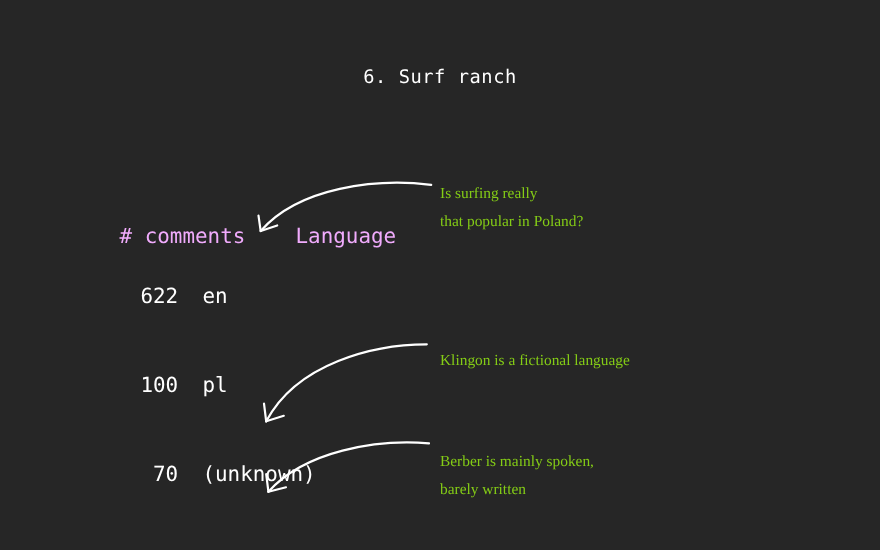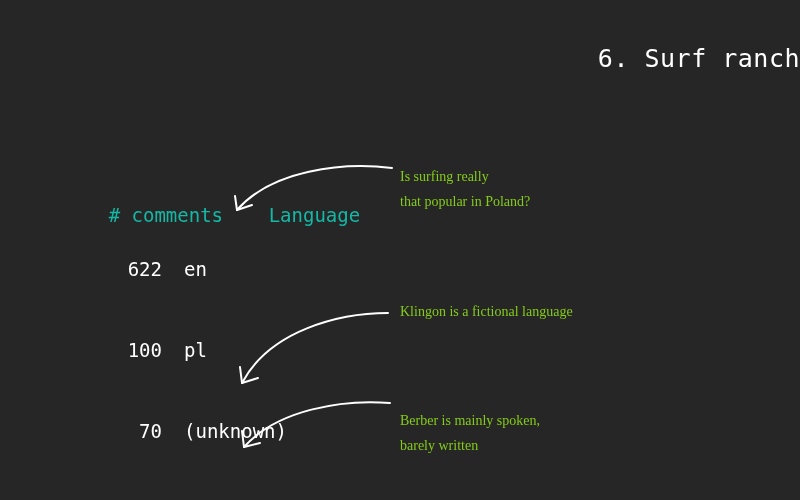--- a/index.html
+++ b/index.html
@@ -12,37 +12,37 @@
   }
   .slide {
     position: relative;
     width: 800px;
     height: 500px;
     font-family: "DejaVu Sans Mono", "Menlo", "Consolas", monospace;
     color: #ffffff;
   }
   .title {
     position: absolute;
-    top: 44px;
+    top: 60px;
     left: 0;
     width: 100%;
-    text-align: right;
-    font-size: 25px;
+    text-align: center;
+    font-size: 17px;
     letter-spacing: 0.5px;
   }
   .table {
     position: absolute;
     top: 121px;
     left: 40px;
     font-size: 19px;
     line-height: 27px;
     white-space: pre;
   }
   .hdr-counts, .hdr-lang {
-    color: #14b8a6;
+    color: #f0abfc;
   }
   .hdr-counts {
     display: inline-block;
     width: 122px;
     text-align: left;
   }
   .hdr-lang {
     display: inline-block;
     margin-left: 38px;
   }
@@ -105,21 +105,21 @@
     <path d="M15,50 L30,45"></path>
   </svg>
   <div class="annotation" style="left:400px; top:164px;">Is surfing really
 that popular in Poland?</div>
 
   <svg class="arrow" style="left:230px; top:305px;" width="165" height="90" viewBox="0 0 165 90">
     <path d="M158,8 C110,8 40,25 12,78"></path>
     <path d="M12,78 L10,62"></path>
     <path d="M12,78 L28,73"></path>
   </svg>
-  <div class="annotation" style="left:400px; top:299px;">Klingon is a fictional language</div>
+  <div class="annotation" style="left:400px; top:316px;">Klingon is a fictional language</div>
 
   <svg class="arrow" style="left:232px; top:395px;" width="165" height="65" viewBox="0 0 165 65">
     <path d="M158,8 C110,4 45,15 12,52"></path>
     <path d="M12,52 L10,36"></path>
     <path d="M12,52 L28,48"></path>
   </svg>
   <div class="annotation" style="left:400px; top:408px;">Berber is mainly spoken,
 barely written</div>
 
 </div>

